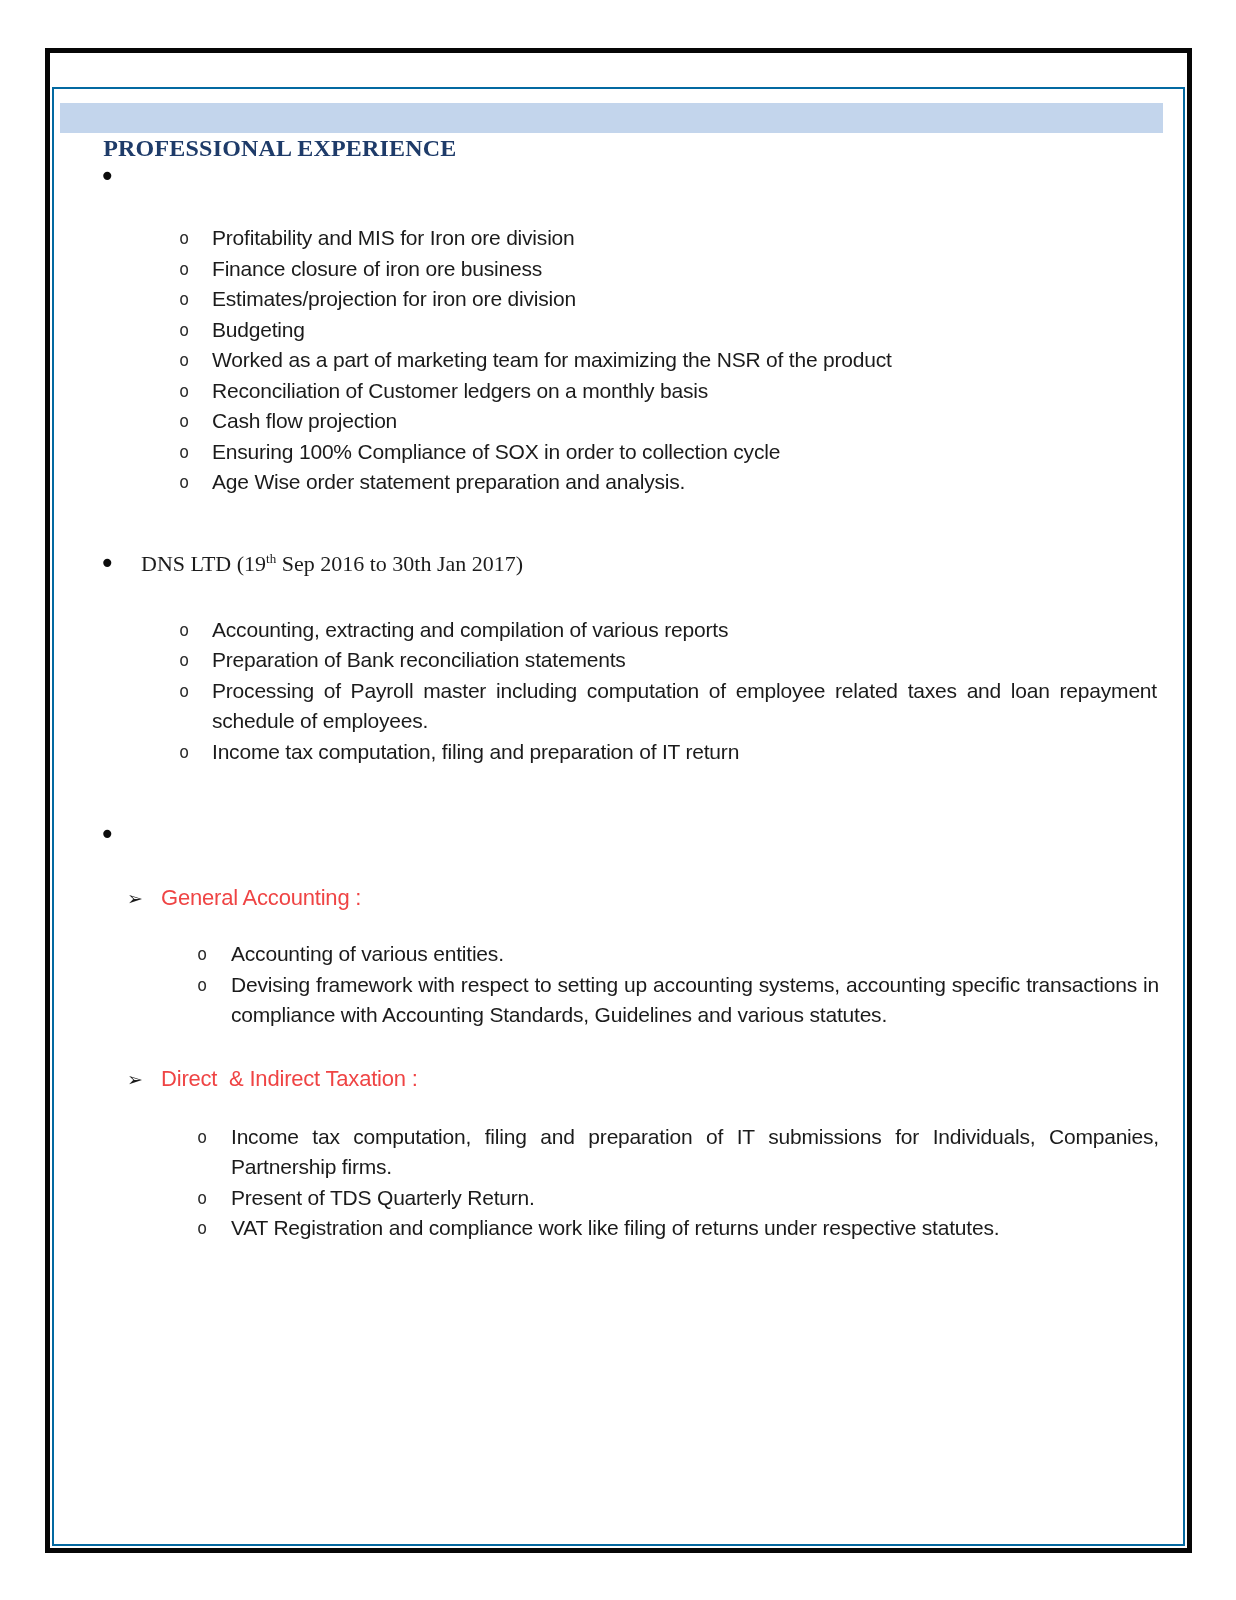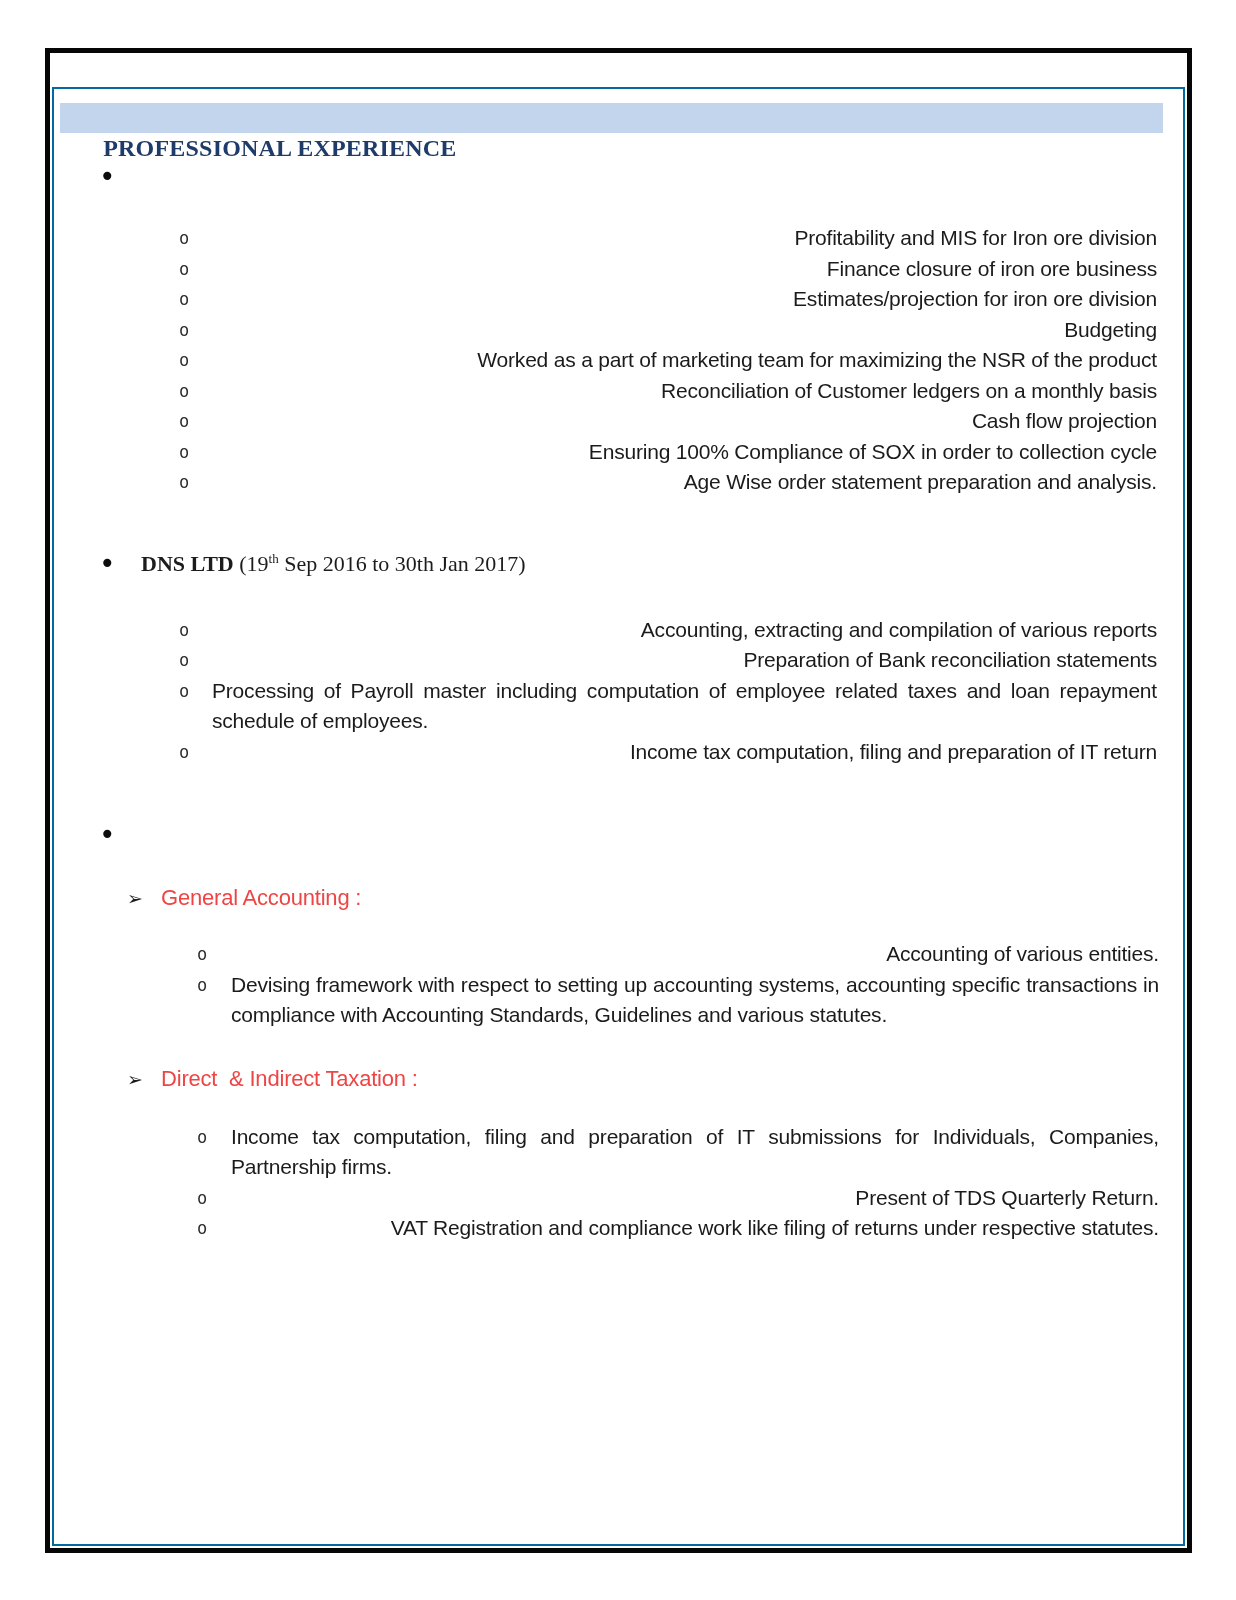--- a/index.html
+++ b/index.html
@@ -36,21 +36,21 @@
   .banner-bottom { position:absolute; left:6px; top:1386px; }
 
   
   .job-title-row { display:flex; margin-left:39px; }
   .job-title-row .disc {
     width:42px; flex:0 0 42px;
     font-size:28px; line-height:32px; color:#0c0c0c;
     font-family:"DejaVu Sans", sans-serif;
   }
   .jtitle { font-size:22px; line-height:32px; white-space:pre-wrap; }
-  .jtitle .b { font-weight:bold; }
+  .jtitle .b { font-weight:normal; }
   .jtitle sup { font-size:13px; line-height:0; vertical-align:super; }
   .jdates { font-size:21px; line-height:32px; font-weight:normal; }
 
   .mt-title1 { margin-top:28px; }
   .mt-list1  { margin-top:30px; }
   .mt-title2 { margin-top:50px; }
   .mt-list2  { margin-top:35px; }
   .mt-title3 { margin-top:52px; }
   .mt-ga     { margin-top:32px; }
   .mt-galist { margin-top:26px; }
@@ -60,21 +60,21 @@
   
   .o-item { display:flex; margin-left:119px; }
   .o-item .o-mark {
     width:33px; flex:0 0 33px;
     font-family:"DejaVu Sans Mono", monospace;
     font-size:17px; line-height:30.5px; color:#2e2e2e;
   }
   .o-item .o-text {
     font-family:"Liberation Sans", sans-serif;
     font-size:21px; line-height:30.5px; color:#1b1b1b;
-    width:945px; letter-spacing:-0.2px;text-align:right;
+    width:945px; letter-spacing:-0.2px;
   }
   .o-item.wrap .o-text { text-align:justify; }
 
   
   .arrow-row { display:flex; margin-left:67px; }
   .arrow-row .arrow-mark {
     width:34px; flex:0 0 34px;
     font-family:"DejaVu Sans", sans-serif;
     font-size:19px; line-height:30px; color:#1b1b1b;
   }

